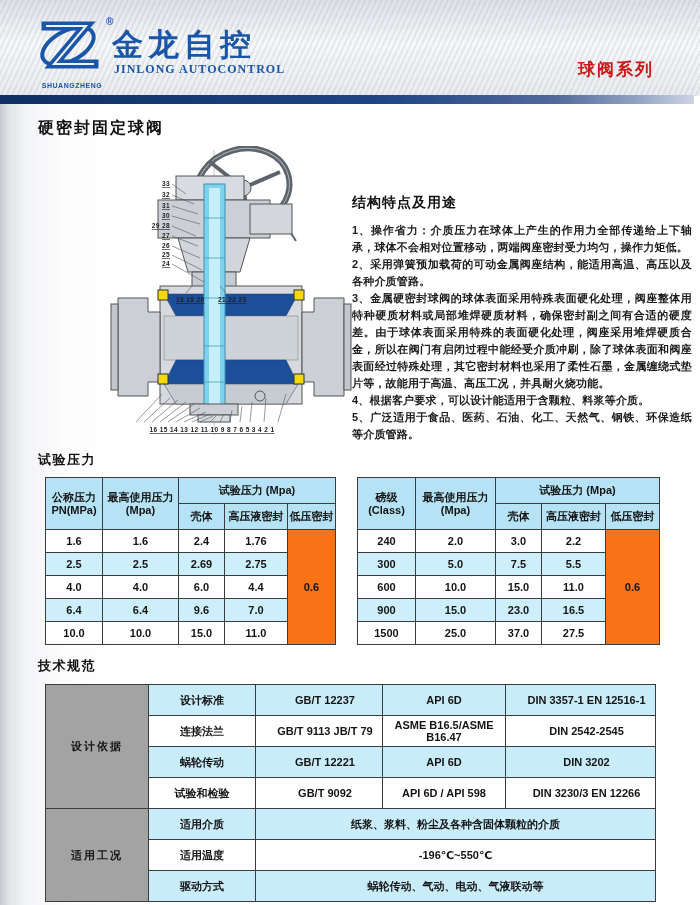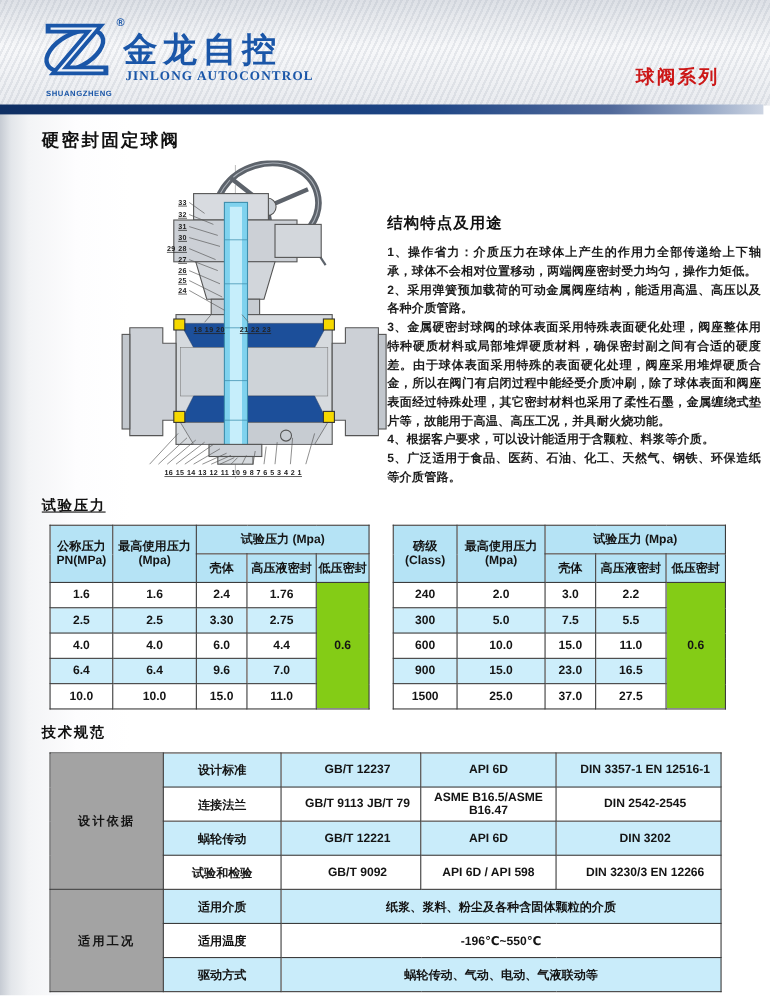--- a/index.html
+++ b/index.html
@@ -24,34 +24,34 @@
   .logo-caption{position:absolute;left:0px;top:66px;width:84px;text-align:center;font-size:7px;font-weight:800;color:#1a56a8;letter-spacing:.5px;}
   .company-cn{position:absolute;left:112px;top:24px;font-size:31px;font-weight:700;color:#1a56a8;letter-spacing:5px;}
   .company-en{position:absolute;left:114px;top:62px;font-size:12px;font-weight:700;color:#1a56a8;letter-spacing:1px;font-family:"Liberation Serif","DejaVu Serif",serif;}
   .series-label{position:absolute;right:46px;top:58px;font-size:17px;font-weight:800;color:#cc1717;letter-spacing:2px;}
   
   .page-title{position:absolute;left:38px;top:118px;font-size:16px;font-weight:800;letter-spacing:2px;}
   .features{position:absolute;left:352px;top:194px;width:340px;}
   .features h3{margin:0 0 10px 0;font-size:14px;font-weight:800;letter-spacing:1px;}
   .features p{margin:0;font-size:11px;font-weight:700;line-height:17px;text-align:justify;color:#1c1c1c;letter-spacing:.2px;}
   .section-heading{position:absolute;font-size:13px;font-weight:800;letter-spacing:1.5px;}
-  #tp-heading{left:38px;top:451px;text-decoration:underline;}
+  #tp-heading{left:38px;top:451px;}
   #ts-heading{left:38px;top:657px;}
   
   table{border-collapse:collapse;table-layout:fixed;}
   td,th{border:1px solid #3c3c3c;font-size:11px;font-weight:700;text-align:center;padding:0;color:#141414;overflow:hidden;}
   th{background:#b5e3f5;}
   .pre{white-space:pre-line;line-height:13px;}
   .tp-table{position:absolute;top:477px;}
   #tp-left{left:45px;width:290px;}
   #tp-right{left:357px;width:302px;}
   .tp-table tr.hrow{height:26px;}
   .tp-table tr.drow{height:23px;background:#ffffff;}
   .tp-table tr.stripe{background:#cdeefb;}
-  .tp-table td.lp{background:#84cc16;}
+  .tp-table td.lp{background:#f97316;}
   .tech-table{position:absolute;left:45px;top:684px;width:610px;}
   .tech-table tr{height:31px;}
   .tech-table tr.stripe{background:#c9ecfa;}
   .tech-table tr.plain{background:#ffffff;}
   .tech-table td.cat{background:#a3a3a3;font-weight:800;letter-spacing:2px;}
   .tech-table td.lft{text-align:center;padding-left:12px;}
   
   .diagram{position:absolute;left:98px;top:146px;}
   .co{font-size:6.5px;fill:#222;font-weight:700;text-decoration:underline;letter-spacing:.4px;}
   .cline{stroke:#555;stroke-width:.6;}
@@ -216,21 +216,21 @@
     <tr class="drow">
       <td>1.6</td>
           <td>1.6</td>
           <td>2.4</td>
           <td>1.76</td>
       <td rowspan="5" class="lp">0.6</td>
     </tr>
     <tr class="drow stripe">
           <td>2.5</td>
           <td>2.5</td>
-          <td>3.30</td>
+          <td>2.69</td>
           <td>2.75</td>
         </tr>
     <tr class="drow">
           <td>4.0</td>
           <td>4.0</td>
           <td>6.0</td>
           <td>4.4</td>
         </tr>
     <tr class="drow stripe">
           <td>6.4</td>

